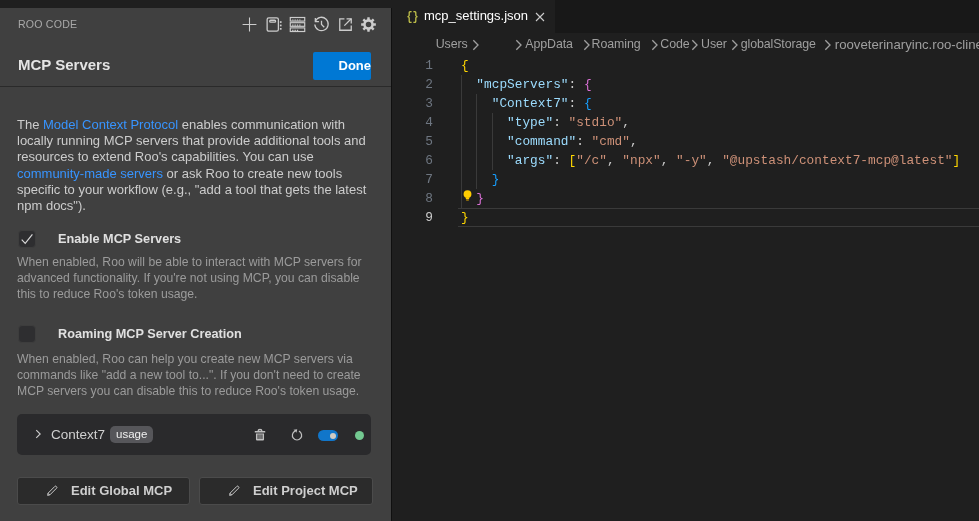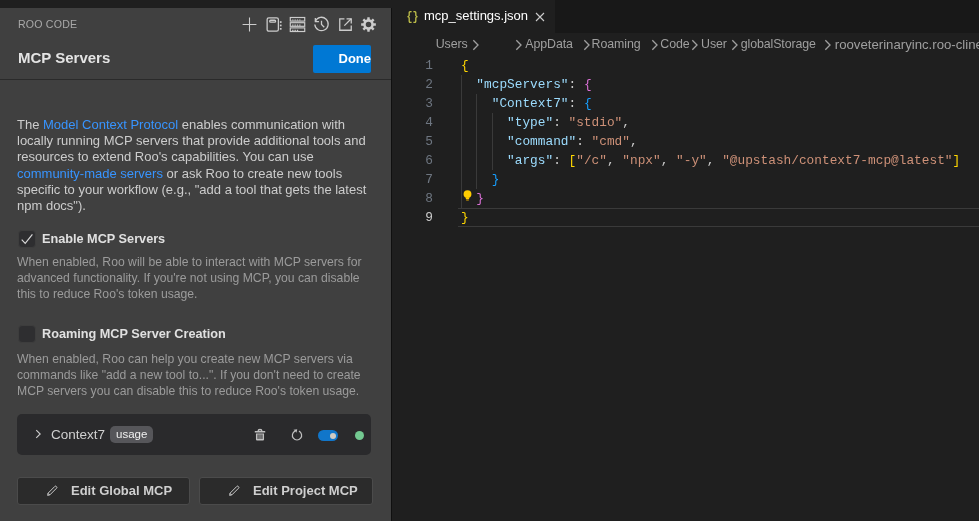--- a/index.html
+++ b/index.html
@@ -6,33 +6,33 @@
 html,body { width:979px; height:521px; overflow:hidden; background:#1f1f1f;
   font-family:"Liberation Sans", sans-serif; }
 #sidebar { position:absolute; left:0; top:0; width:392px; height:521px;
   background:#404040; border-right:1px solid #101010;margin-top:8px; }
 
 #topbar { position:absolute; left:0; top:0; width:100%; height:33px; }
 #rootitle { position:absolute; left:18px; top:10px; font-size:10.6px; color:#a8a8a8; letter-spacing:0.2px; }
 .ticon { position:absolute; top:8px; width:17px; height:17px; color:#cccccc; }
 .ticon svg { width:17px; height:17px; display:block; }
 
-#hdr { position:absolute; left:0; top:26px; width:100%; height:46px; border-bottom:1px solid #2a2a2a; }
+#hdr { position:absolute; left:0; top:33px; width:100%; height:46px; border-bottom:1px solid #2a2a2a; }
 #hdr h1 { position:absolute; left:18px; top:15px; font-size:15px; font-weight:bold; color:#e4e4e4; }
 #donebtn { position:absolute; left:313px; top:11px; width:58px; height:28px; background:#0078d4;
   color:#ffffff; font-size:13px; font-weight:bold; text-align:right; line-height:28px; border-radius:2px; }
 
 .para { position:absolute; left:17px; font-size:13px; line-height:16.2px; color:#cccccc; }
 .para a { color:#3794ff; text-decoration:none; }
 .gpara { position:absolute; left:17px; font-size:12.2px; line-height:16.2px; color:#9b9b9b; }
 .cbrow { position:absolute; left:19px; }
 .cbox { position:absolute; left:0; top:0; width:18px; height:18px; border:1px solid #3d3d3d;
   border-radius:4px; background:#2e2e30; color:#d8d8d8; }
 .cbox svg { width:16px; height:16px; margin:0px; display:block; }
-.cblabel { position:absolute; left:24px; top:2px; font-size:12.7px; font-weight:bold; color:#e0e0e0; white-space:nowrap; }
+.cblabel { position:absolute; left:40px; top:2px; font-size:12.7px; font-weight:bold; color:#e0e0e0; white-space:nowrap; }
 
 #card { position:absolute; left:17px; top:406px; width:354px; height:41px; background:#2a2a2c; border-radius:5px; }
 #chev { position:absolute; left:14px; top:13px; width:14px; height:14px; color:#cccccc; }
 #sname { position:absolute; left:34px; top:13px; font-size:13.5px; color:#d0d0d0; }
 #badge { position:absolute; left:93px; top:12px; height:17px; padding:0 6px; background:#56565a;
   border-radius:5px; color:#f0f0f0; font-size:11.5px; line-height:17px; }
 .cicon { position:absolute; top:14px; width:14px; height:14px; color:#c0c0c0; }
 .cicon svg { width:14px; height:14px; display:block; }
 #toggle { position:absolute; left:301px; top:16px; width:20px; height:11px; background:#1176ca; border-radius:6px; }
 #knob { position:absolute; right:2.2px; top:2.5px; width:6px; height:6px; background:#cfcac2; border-radius:50%; }

